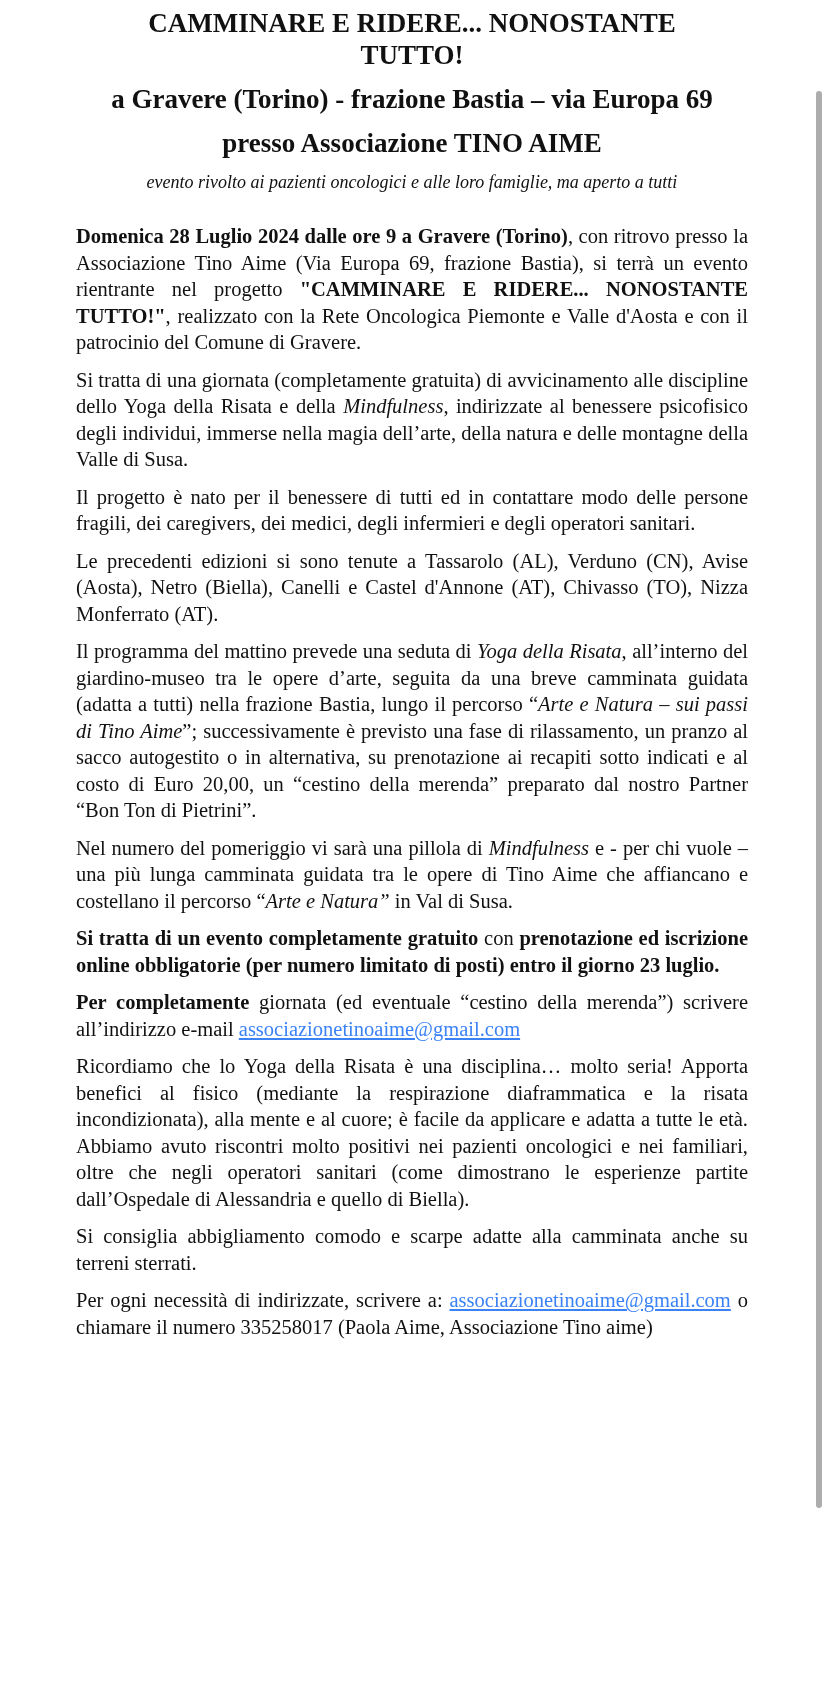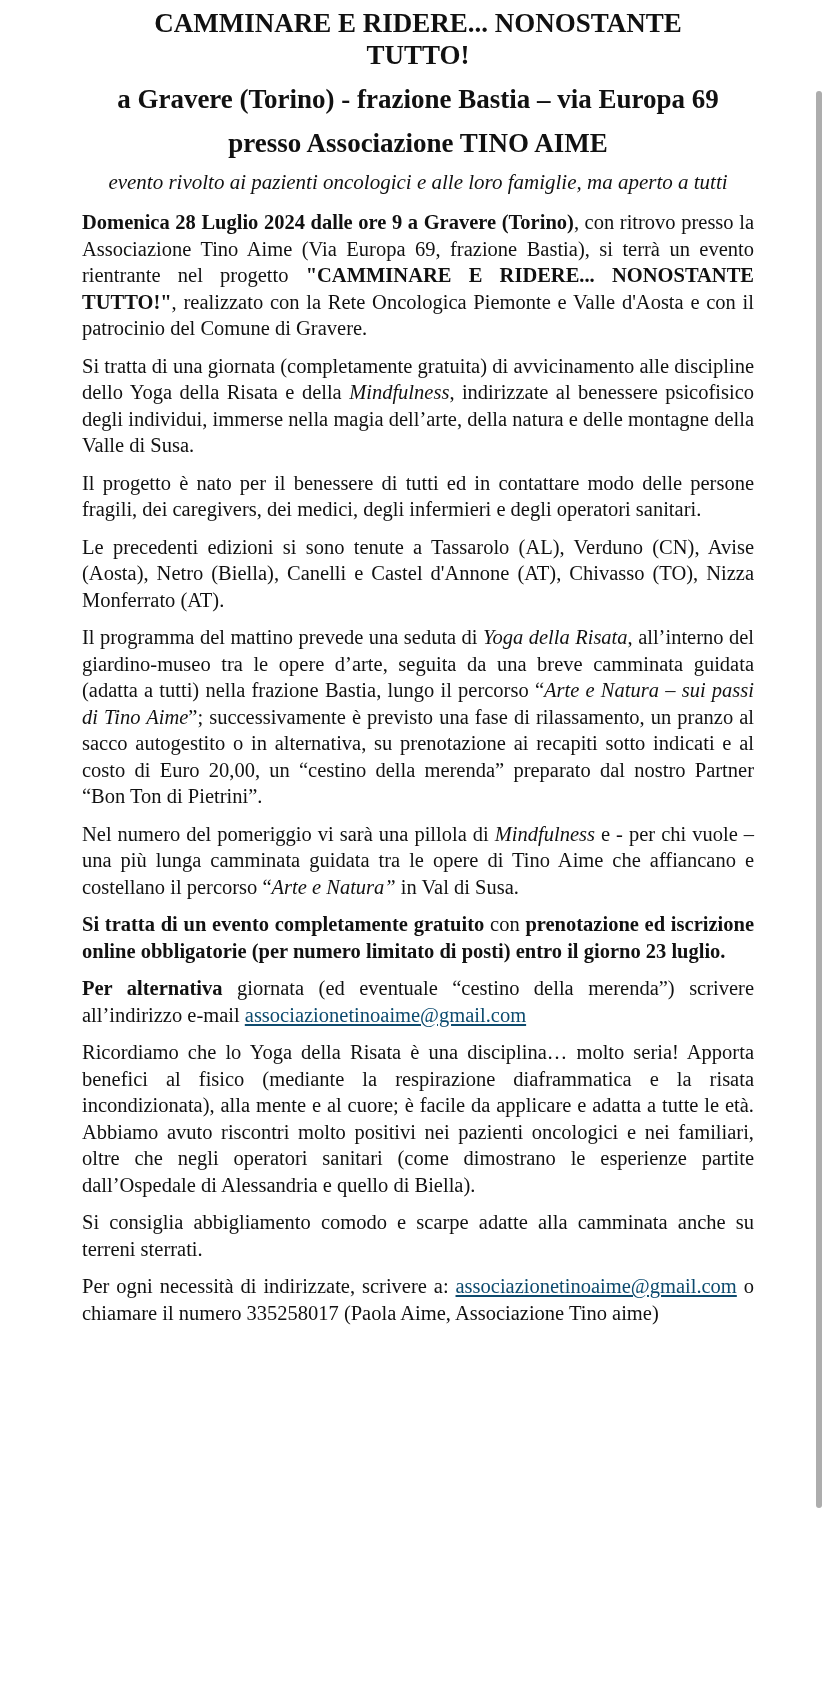--- a/index.html
+++ b/index.html
@@ -1,42 +1,42 @@
 <!DOCTYPE html>
 <html><head>
   <meta charset="utf-8">
   <style>
     html, body { margin: 0; padding: 0; background: #ffffff; }
     body {
       width: 828px; height: 1691px; overflow: hidden; position: relative;
       font-family: "Liberation Serif", "DejaVu Serif", serif;
       color: #111111;
     }
-    .page { position: absolute; left: 82px; top: 0; width: 672px; }
+    .page { position: absolute; left: 76px; top: 0; width: 672px; }
     .h1 {
       font-weight: bold; font-size: 27px; line-height: 32px; text-align: center;
       margin: 7px 0 0 0; padding: 0 40px;
     }
     .h2 {
       font-weight: bold; font-size: 27px; line-height: 32px; text-align: center;
       margin: 12px 0 0 0;
     }
     .h2.first { margin-top: 14px; }
     .subtitle {
-      font-style: italic; font-size: 21px; line-height: 26px; text-align: center;
+      font-style: italic; font-size: 18px; line-height: 26px; text-align: center;
       margin: 10px 0 0 0; padding: 0 10px;
     }
     p.body {
       font-size: 20.5px; line-height: 26.5px; text-align: justify;
       margin: 11px 0 0 0;
     }
-    p.body.first { margin-top: 14px; }
+    p.body.first { margin-top: 28px; }
     b { font-weight: bold; }
     i { font-style: italic; }
-    a.mail { color: #0c4a6e; text-decoration: underline; }
+    a.mail { color: #3b82f6; text-decoration: underline; }
     .scrollbar {
       position: absolute; left: 816px; top: 91px; width: 6px; height: 1417px;
       background: #adadad; border-radius: 3px;
     }
   </style>
 </head>
 <body>
 
 <div class="page">
   <div class="h1">CAMMINARE E RIDERE... NONOSTANTE TUTTO!</div>
@@ -52,21 +52,21 @@
 
   <p class="body">Le precedenti edizioni si sono tenute a Tassarolo (AL), Verduno (CN), Avise (Aosta), Netro (Biella), Canelli e Castel d'Annone (AT), Chivasso (TO), Nizza Monferrato (AT).</p>
 
 
   <p class="body"><span>Il programma del mattino prevede una seduta di </span><i>Yoga della Risata</i><span>, all’interno del giardino-museo tra le opere d’arte, seguita da una breve camminata guidata (adatta a tutti) nella frazione Bastia, lungo il percorso “</span><i>Arte e Natura – sui passi di Tino Aime</i><span>”; successivamente è previsto una fase di rilassamento, un pranzo al sacco autogestito o in alternativa, su prenotazione ai recapiti sotto indicati e al costo di Euro 20,00, un “cestino della merenda” preparato dal nostro Partner “Bon Ton di Pietrini”.</span></p>
 
   <p class="body"><span>Nel numero del pomeriggio vi sarà una pillola di </span><i>Mindfulness</i><span> e - per chi vuole – una più lunga camminata guidata tra le opere di Tino Aime che affiancano e costellano il percorso “</span><i>Arte e Natura”</i><span> in Val di Susa.</span></p>
 
   <p class="body"><b>Si tratta di un evento completamente gratuito</b><span> con </span><b>prenotazione ed iscrizione online obbligatorie (per numero limitato di posti) entro il giorno 23 luglio.</b></p>
 
-  <p class="body"><b>Per alternativa</b><span> giornata (ed eventuale “cestino della merenda”) scrivere all’indirizzo e-mail </span><a class="mail" href="#">associazionetinoaime@gmail.com</a></p>
+  <p class="body"><b>Per completamente</b><span> giornata (ed eventuale “cestino della merenda”) scrivere all’indirizzo e-mail </span><a class="mail" href="#">associazionetinoaime@gmail.com</a></p>
 
   <p class="body">Ricordiamo che lo Yoga della Risata è una disciplina… molto seria! Apporta benefici al fisico (mediante la respirazione diaframmatica e la risata incondizionata), alla mente e al cuore; è facile da applicare e adatta a tutte le età. Abbiamo avuto riscontri molto positivi nei pazienti oncologici e nei familiari, oltre che negli operatori sanitari (come dimostrano le esperienze partite dall’Ospedale di Alessandria e quello di Biella).</p>
 
   <p class="body">Si consiglia abbigliamento comodo e scarpe adatte alla camminata anche su terreni sterrati.</p>
 
   <p class="body"><span>Per ogni necessità di indirizzate, scrivere a: </span><a class="mail" href="#">associazionetinoaime@gmail.com</a><span> o chiamare il numero 335258017 (Paola Aime, Associazione Tino aime)</span></p>
 
 </div>
 
 <div class="scrollbar"></div>

